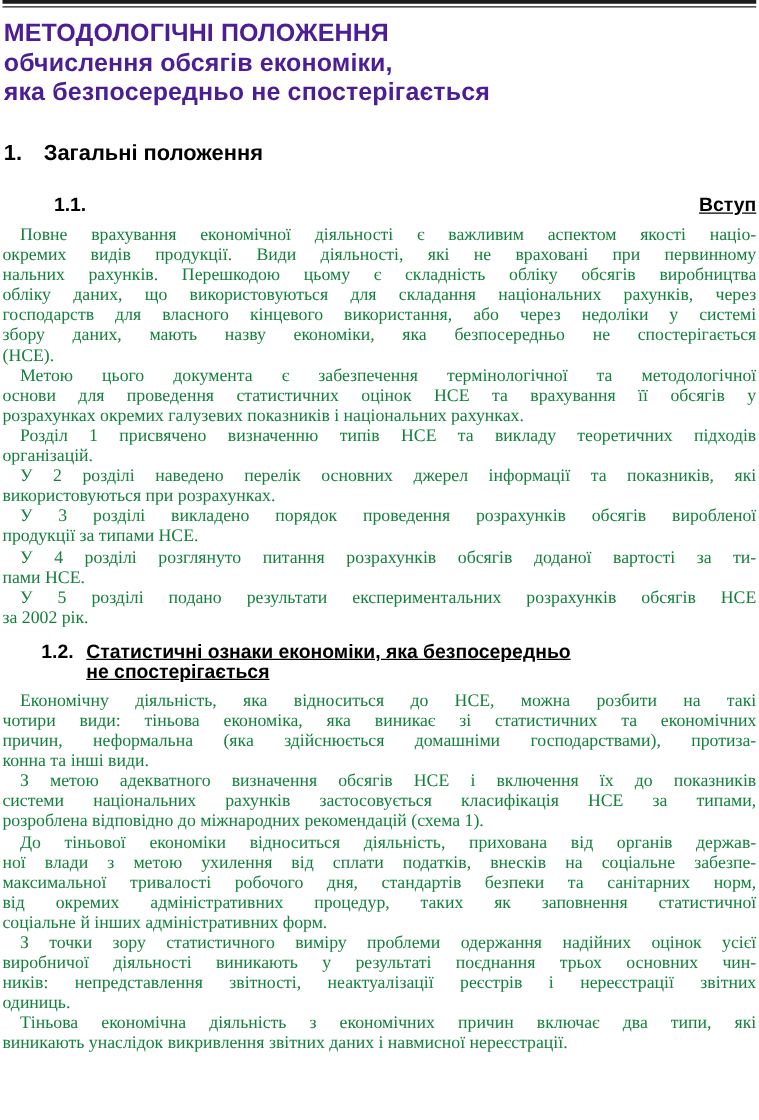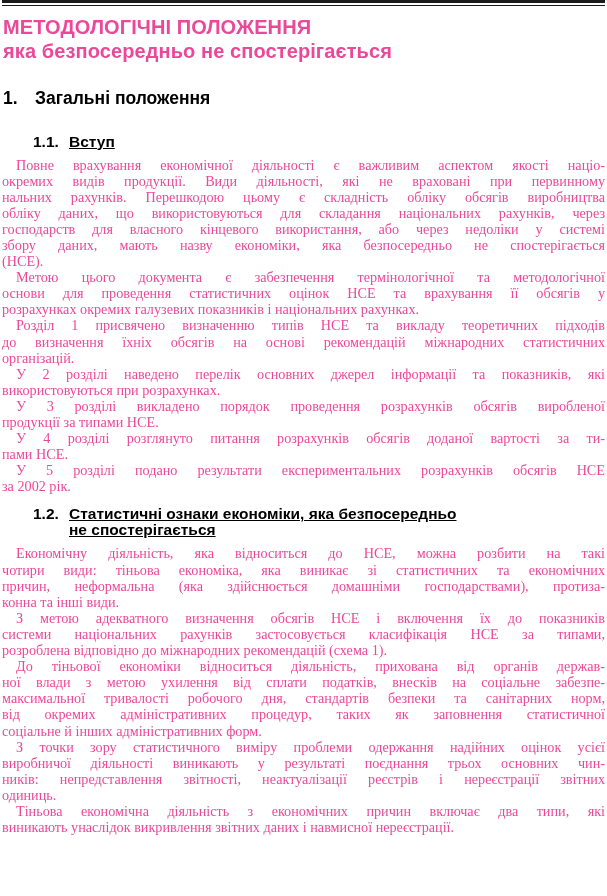--- a/index.html
+++ b/index.html
@@ -13,62 +13,63 @@
 
   .top-rule {
     height: 2px;
     border-top: 3px solid #1c1c1c;
     border-bottom: 1px solid #1c1c1c;
   }
 
   .title {
     margin: 10px 0 0 1px;
     font: 700 20px/23.5px "Liberation Sans", sans-serif;
-    color: #ec4899;
+    color: #4c1d95;
     letter-spacing: 0.1px;
   }
 
   .h1 {
     display: flex;
     margin: 27px 0 0 1px;
     font: 700 17.5px/17.5px "Liberation Sans", sans-serif;
     color: #000;
   }
   .h1 .num { width: 32px; flex: 0 0 auto; }
 
   .h2 {
     display: flex;
     margin: 12px 0 7px 31px;
     font: 700 15.5px/16px "Liberation Sans", sans-serif;
     color: #000;
   }
-  .h1 + .h2 { margin-top: 26px; }
+  .h1 + .h2 { margin-top: 26px; text-align: right; }
   .h2 .num { width: 36px; flex: 0 0 auto; }
   .h2 .htxt { flex: 1 1 auto; text-decoration: underline; }
 
   .para {
     font: 400 14.2px/16.1px "Liberation Serif", serif;
-    color: #ec4899;
+    color: #15803d;
   }
   .para .line {
     text-align: justify;
     text-align-last: justify;
     hyphens: none;
     white-space: normal;
   }
   .para .line.first { text-indent: 14px; }
   .para .line.last { text-align-last: left; }
 </style>
 </head>
 <body>
 
 <div class="page">
   <div class="top-rule"></div>
   <header class="title">
     <div>МЕТОДОЛОГІЧНІ ПОЛОЖЕННЯ</div>
+    <div>обчислення обсягів економіки,</div>
     <div>яка безпосередньо не спостерігається</div>
   </header>
   <main>
       <div class="h1">
         <span class="num">1.</span>
         <div class="htxt">
           <div class="hline">Загальні положення</div>
         </div>
       </div>
       <div class="h2">
@@ -86,21 +87,20 @@
         <div class="line">збору даних, мають назву економіки, яка безпосередньо не спостерігається</div>
         <div class="line last">(НСЕ).</div>
       </div>
       <div class="para">
         <div class="line first">Метою цього документа є забезпечення термінологічної та методологічної</div>
         <div class="line">основи для проведення статистичних оцінок НСЕ та врахування її обсягів у</div>
         <div class="line last">розрахунках окремих галузевих показників і національних рахунках.</div>
       </div>
       <div class="para">
         <div class="line first">Розділ 1 присвячено визначенню типів НСЕ та викладу теоретичних підходів</div>
-        <div class="line">до визначення їхніх обсягів на основі рекомендацій міжнародних статистичних</div>
         <div class="line last">організацій.</div>
       </div>
       <div class="para">
         <div class="line first">У 2 розділі наведено перелік основних джерел інформації та показників, які</div>
         <div class="line last">використовуються при розрахунках.</div>
       </div>
       <div class="para">
         <div class="line first">У 3 розділі викладено порядок проведення розрахунків обсягів виробленої</div>
         <div class="line last">продукції за типами НСЕ.</div>
       </div>

